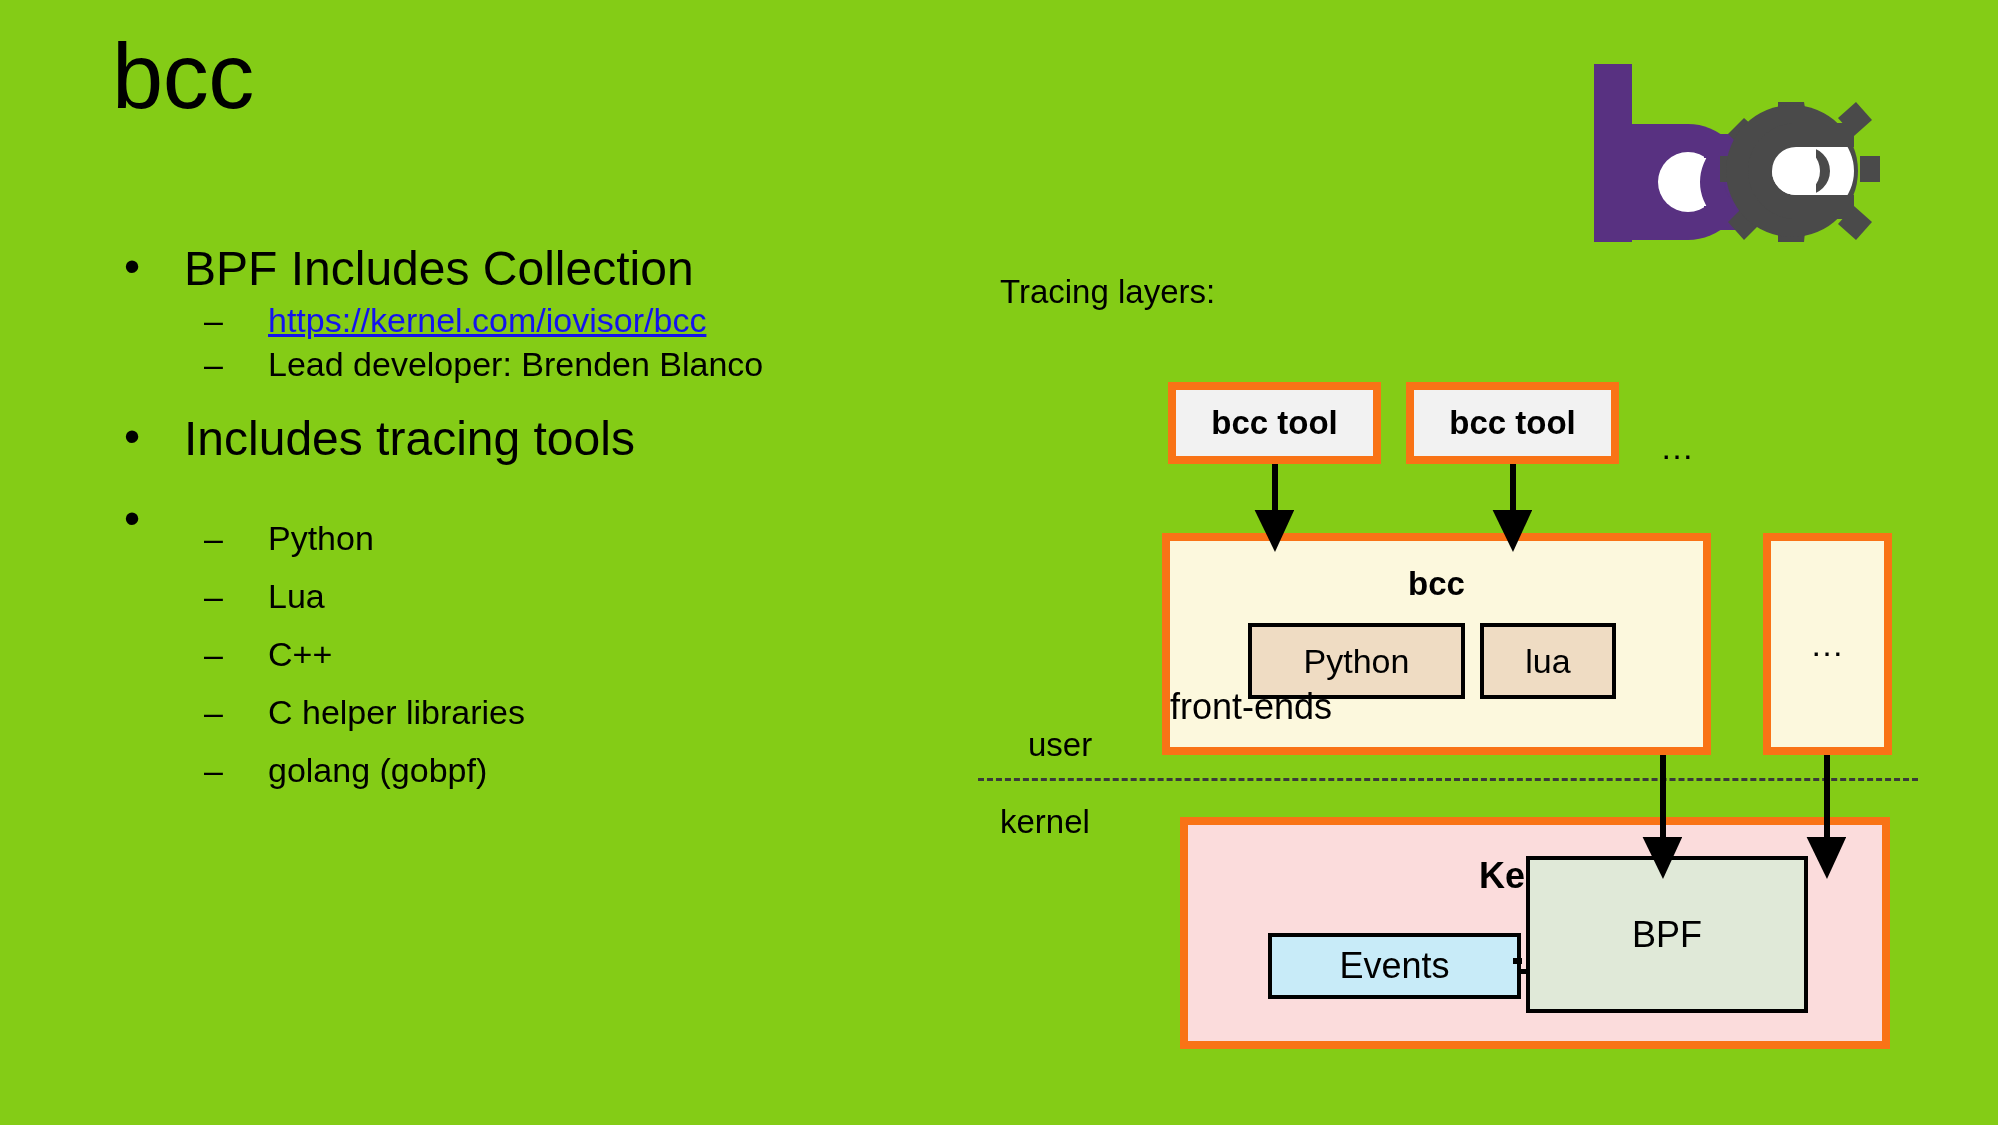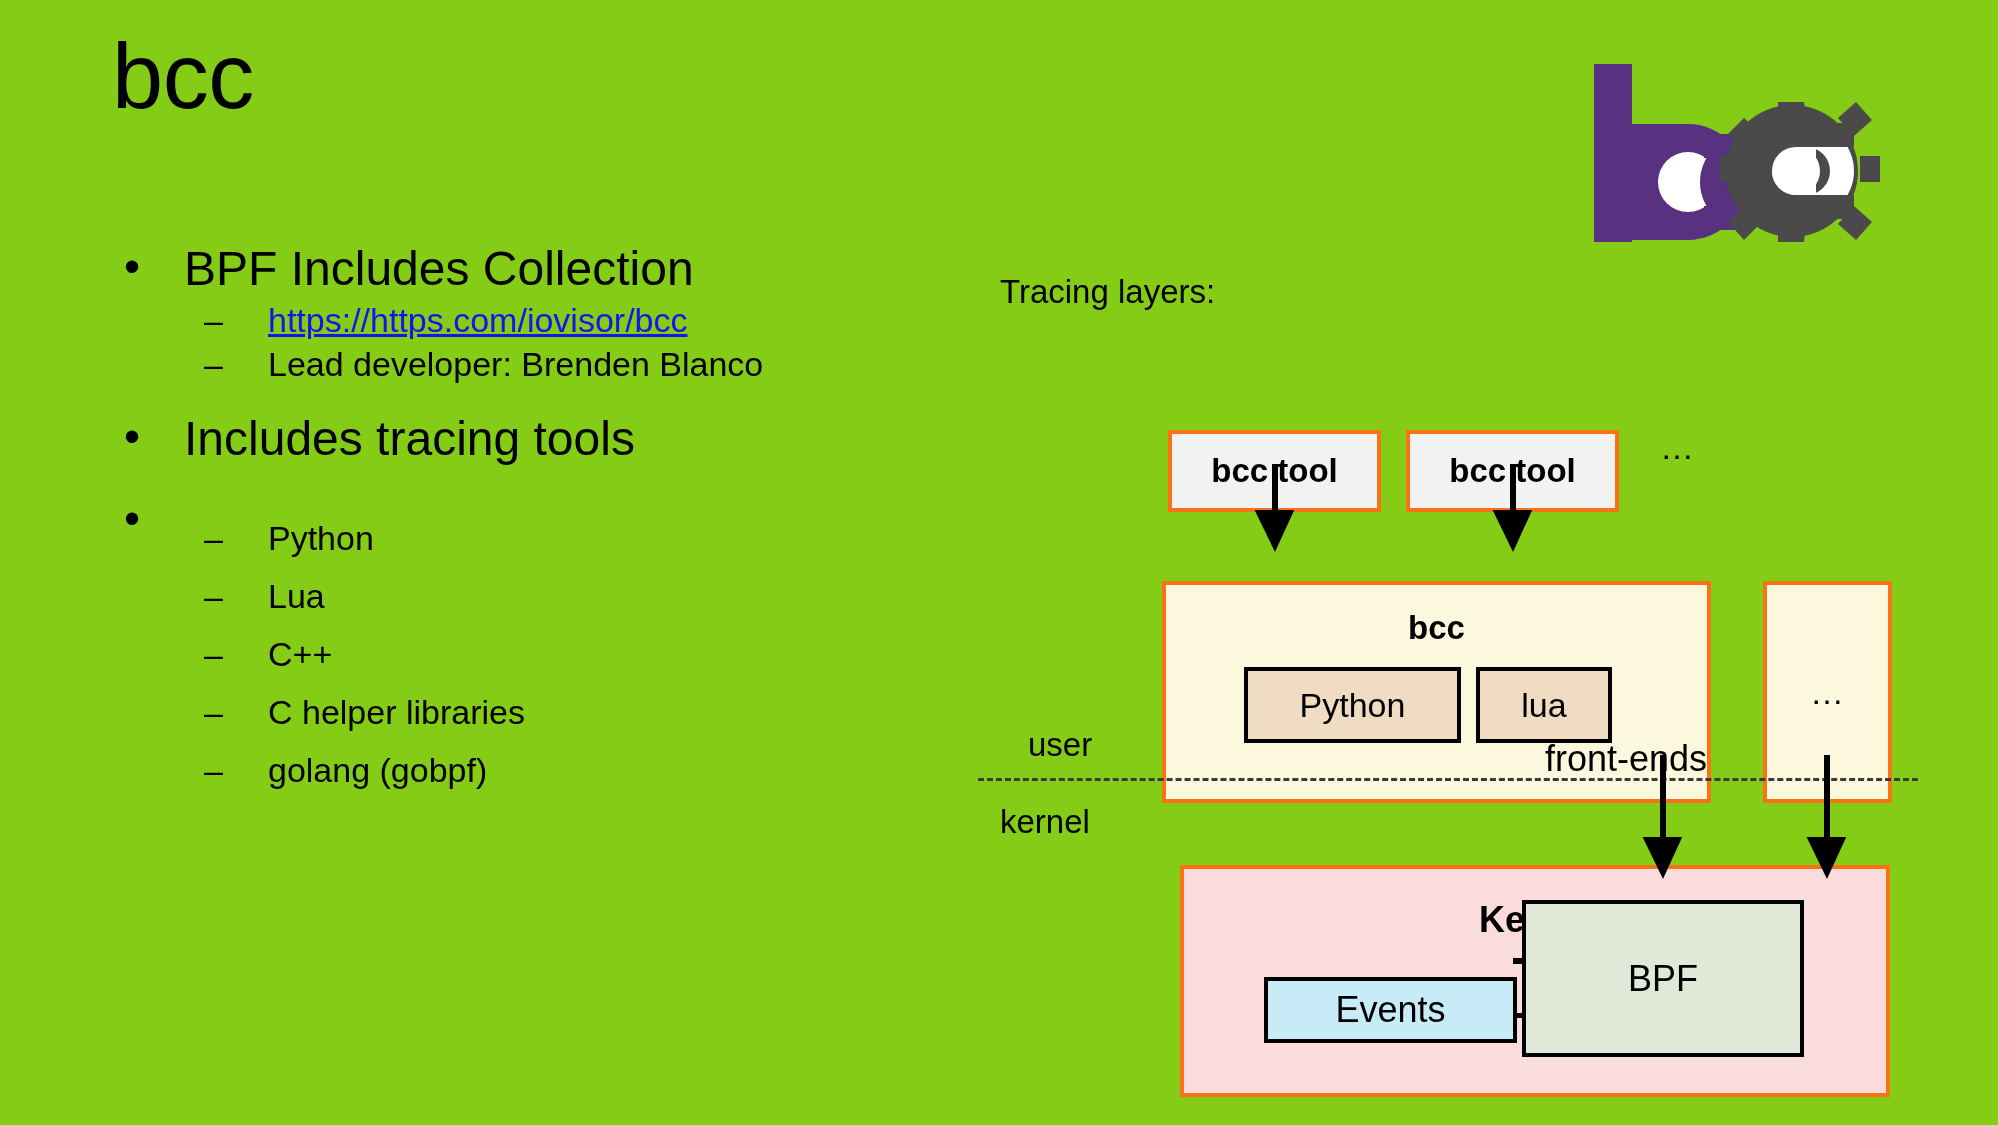--- a/index.html
+++ b/index.html
@@ -92,26 +92,25 @@
     left: 1000px;
     top: 275px;
     font-size: 33px;
     line-height: 1.0;
     white-space: nowrap;
   }
 
   .dbox {
     position: absolute;
     box-sizing: border-box;
-    border: 4px solid #f97316;
+    border: 8px solid #f97316;
     display: flex;
     align-items: center;
     justify-content: center;
     text-align: center;
-    margin-top: 48px;
   }
 
   .tool-box {
     width: 213px;
     height: 82px;
     background: #f2f2f2;
     font-size: 33px;
     font-weight: bold;
   }
   .tool1 { left: 1168px; top: 382px; }
@@ -142,21 +141,21 @@
     text-align: center;
     font-size: 33px;
     font-weight: bold;
     line-height: 1.0;
   }
   .frontends-label {
     position: absolute;
     left: 0;
     right: 0;
     bottom: 22px;
-    text-align: right;
+    text-align: left;
     font-size: 36px;
     line-height: 1.0;
   }
   .fe-box {
     position: absolute;
     box-sizing: border-box;
     border: 4px solid #000000;
     background: #efdcc3;
     display: flex;
     align-items: center;
@@ -273,21 +272,21 @@
 
   <div class="bullets">
 
     <div class="b1">
       <span class="dot">•</span>
       <span>BPF Includes Collection</span>
     </div>
 
     <div class="b2">
       <span class="dash">–</span>
-      <span class="link">https://https.com/iovisor/bcc</span>
+      <span class="link">https://kernel.com/iovisor/bcc</span>
     </div>
 
     <div class="b2">
       <span class="dash">–</span>
       <span>Lead developer: Brenden Blanco</span>
     </div>
 
     <div class="sp-lg"></div>
 
     <div class="b1">

